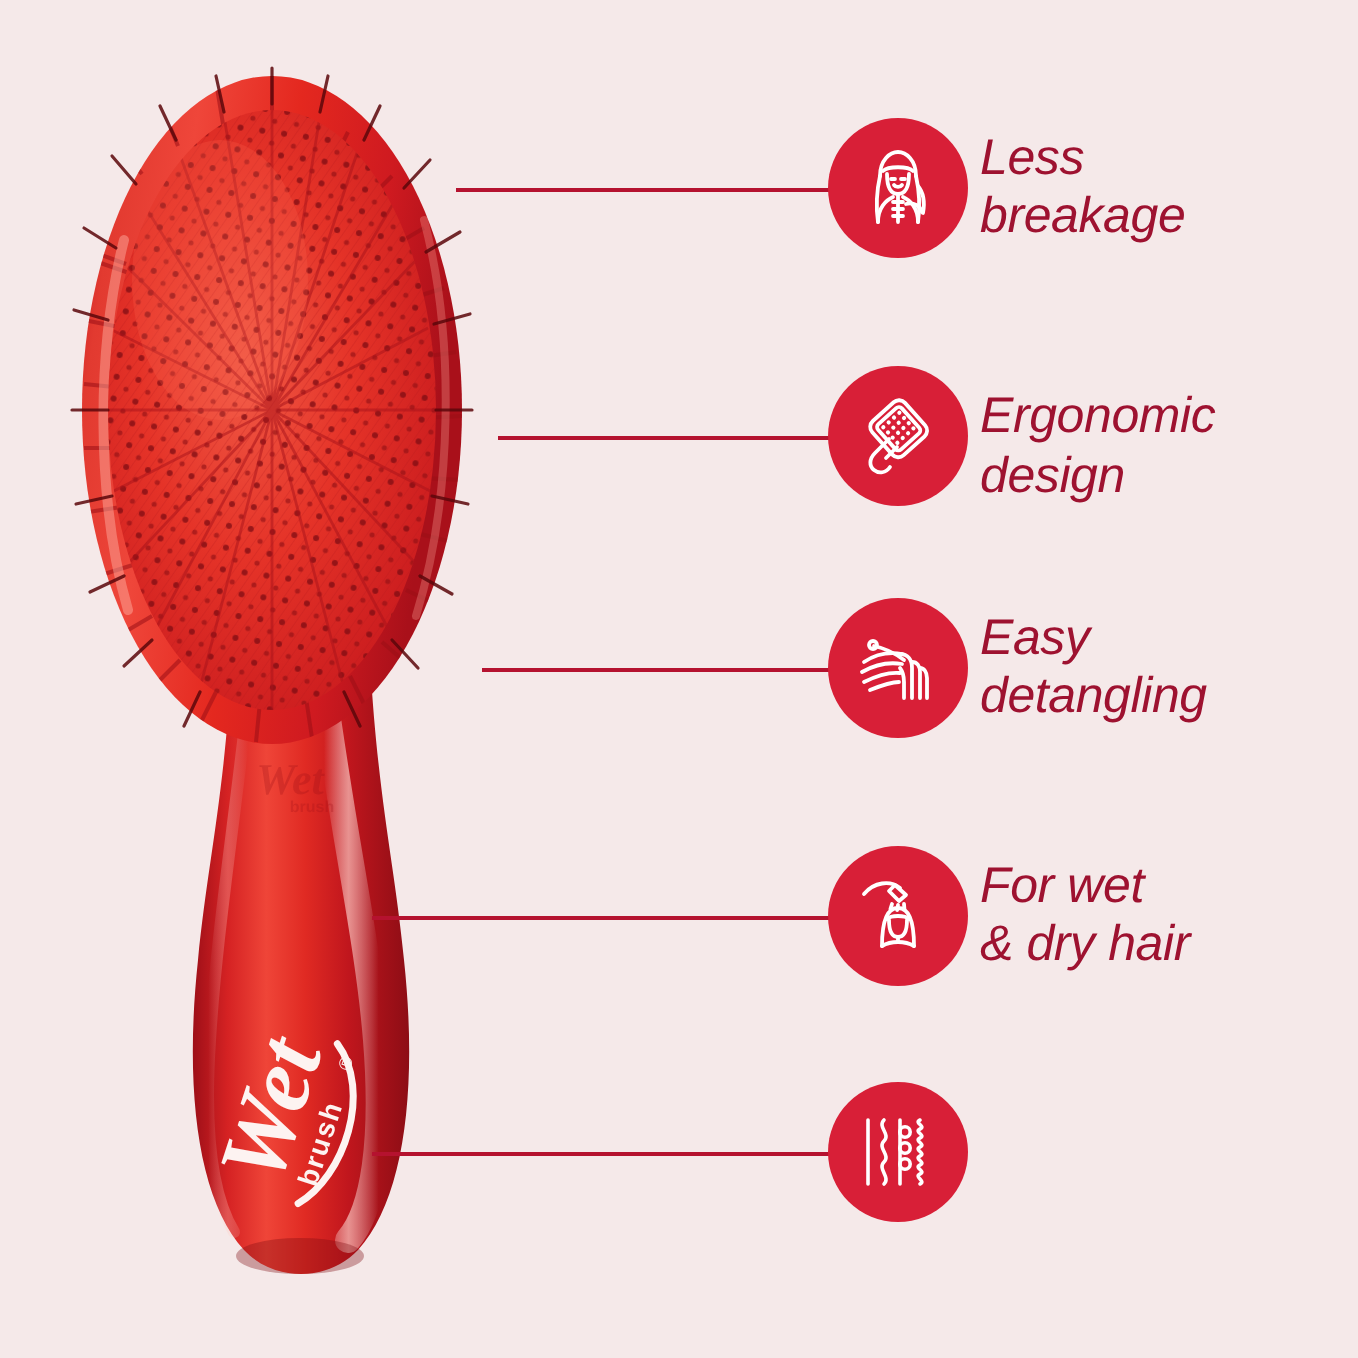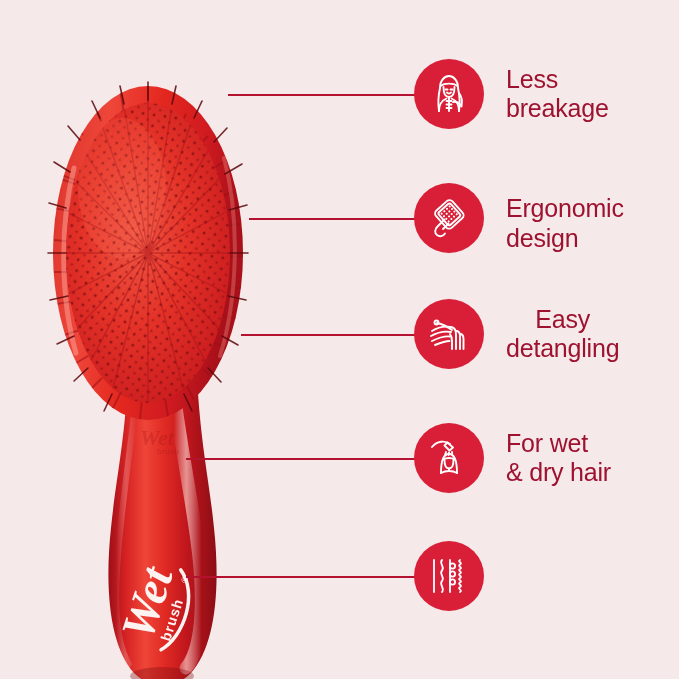--- a/index.html
+++ b/index.html
@@ -14,41 +14,41 @@
     position: relative;
     width: 679px;
     height: 679px;
     background: #f5e9e9;
     overflow: hidden;
   }
 
   
   #product {
     position: absolute;
-    left: 16px;
+    left: 4px;
     top: 0px;
     width: 280px;
     height: 495px;
-    margin-top: 48px;
   }
 
   
   .connector {
     position: absolute;
     height: 2px;
     background: #b5122f;
   }
 
   
   .feature {
     position: absolute;
     left: 414px;
     display: flex;
     align-items: center;
-    gap: 22px;
+    gap: 6px;
+    font-style: italic;
   }
   .badge {
     width: 70px;
     height: 70px;
     border-radius: 50%;
     background: #d81f37;
     flex: 0 0 70px;
     display: flex;
     align-items: center;
     justify-content: center;
@@ -321,21 +321,21 @@
         </g>
 
         <path d="M18.5 24.5 L11.5 31.5 C 8.5 34.5, 8.5 38, 11 40 C 13.5 42, 17 41.5, 19 38.5"></path>
         <path d="M22.5 28.5 L17 34"></path>
       </svg>
     </div>
     <div class="feature-label">Ergonomic
 design</div>
   </div>
 
-  <div class="feature" style="top:299px;text-align:center;">
+  <div class="feature" style="top:299px;">
     <div class="badge">
       <svg width="46" height="46" viewBox="0 0 46 46" fill="none" stroke="#ffffff" stroke-width="1.9" stroke-linecap="round" stroke-linejoin="round">
 
         <path d="M6 20 C 12 16, 19 15, 25 16"></path>
         <path d="M5 25 C 12 21, 19 20, 25 21"></path>
         <path d="M6 30 C 12 27, 19 25, 24 25.5"></path>
         <path d="M9 34 C 14 32, 19 30, 23.5 30"></path>
 
         <path d="M11 12 C 16 13, 22 16, 26 19"></path>
         <circle cx="10.5" cy="11.5" r="2"></circle>

